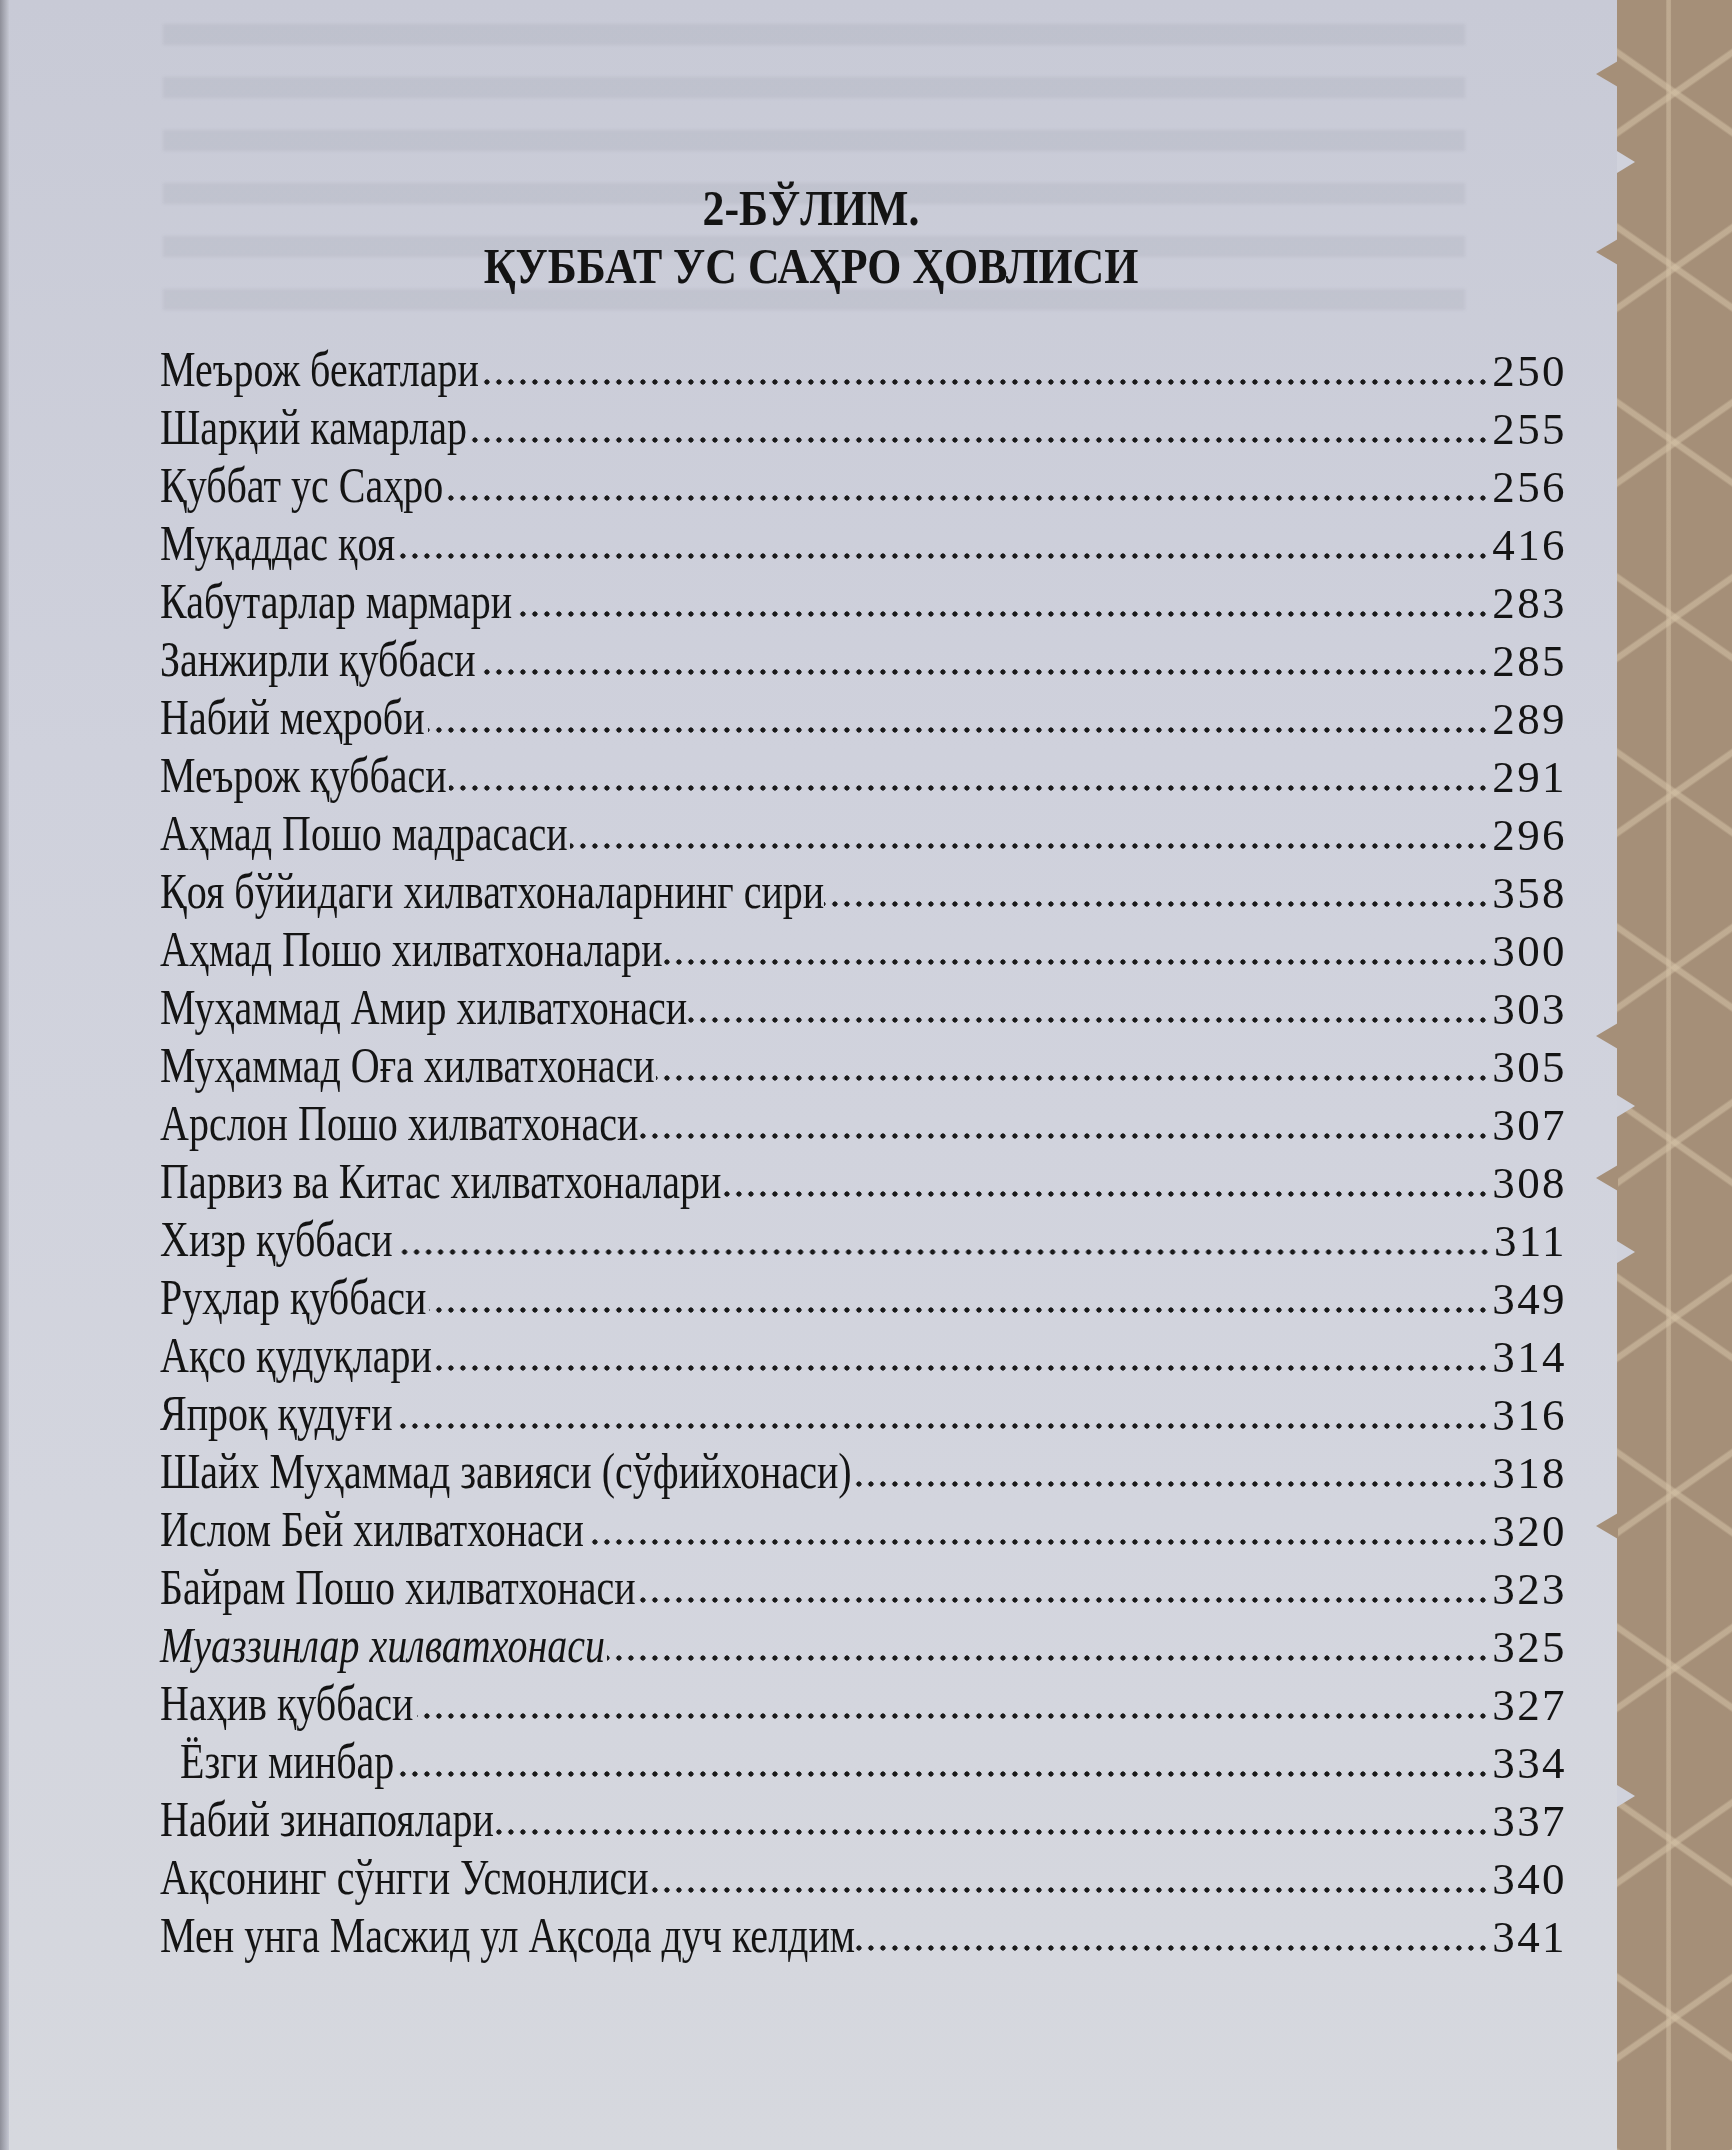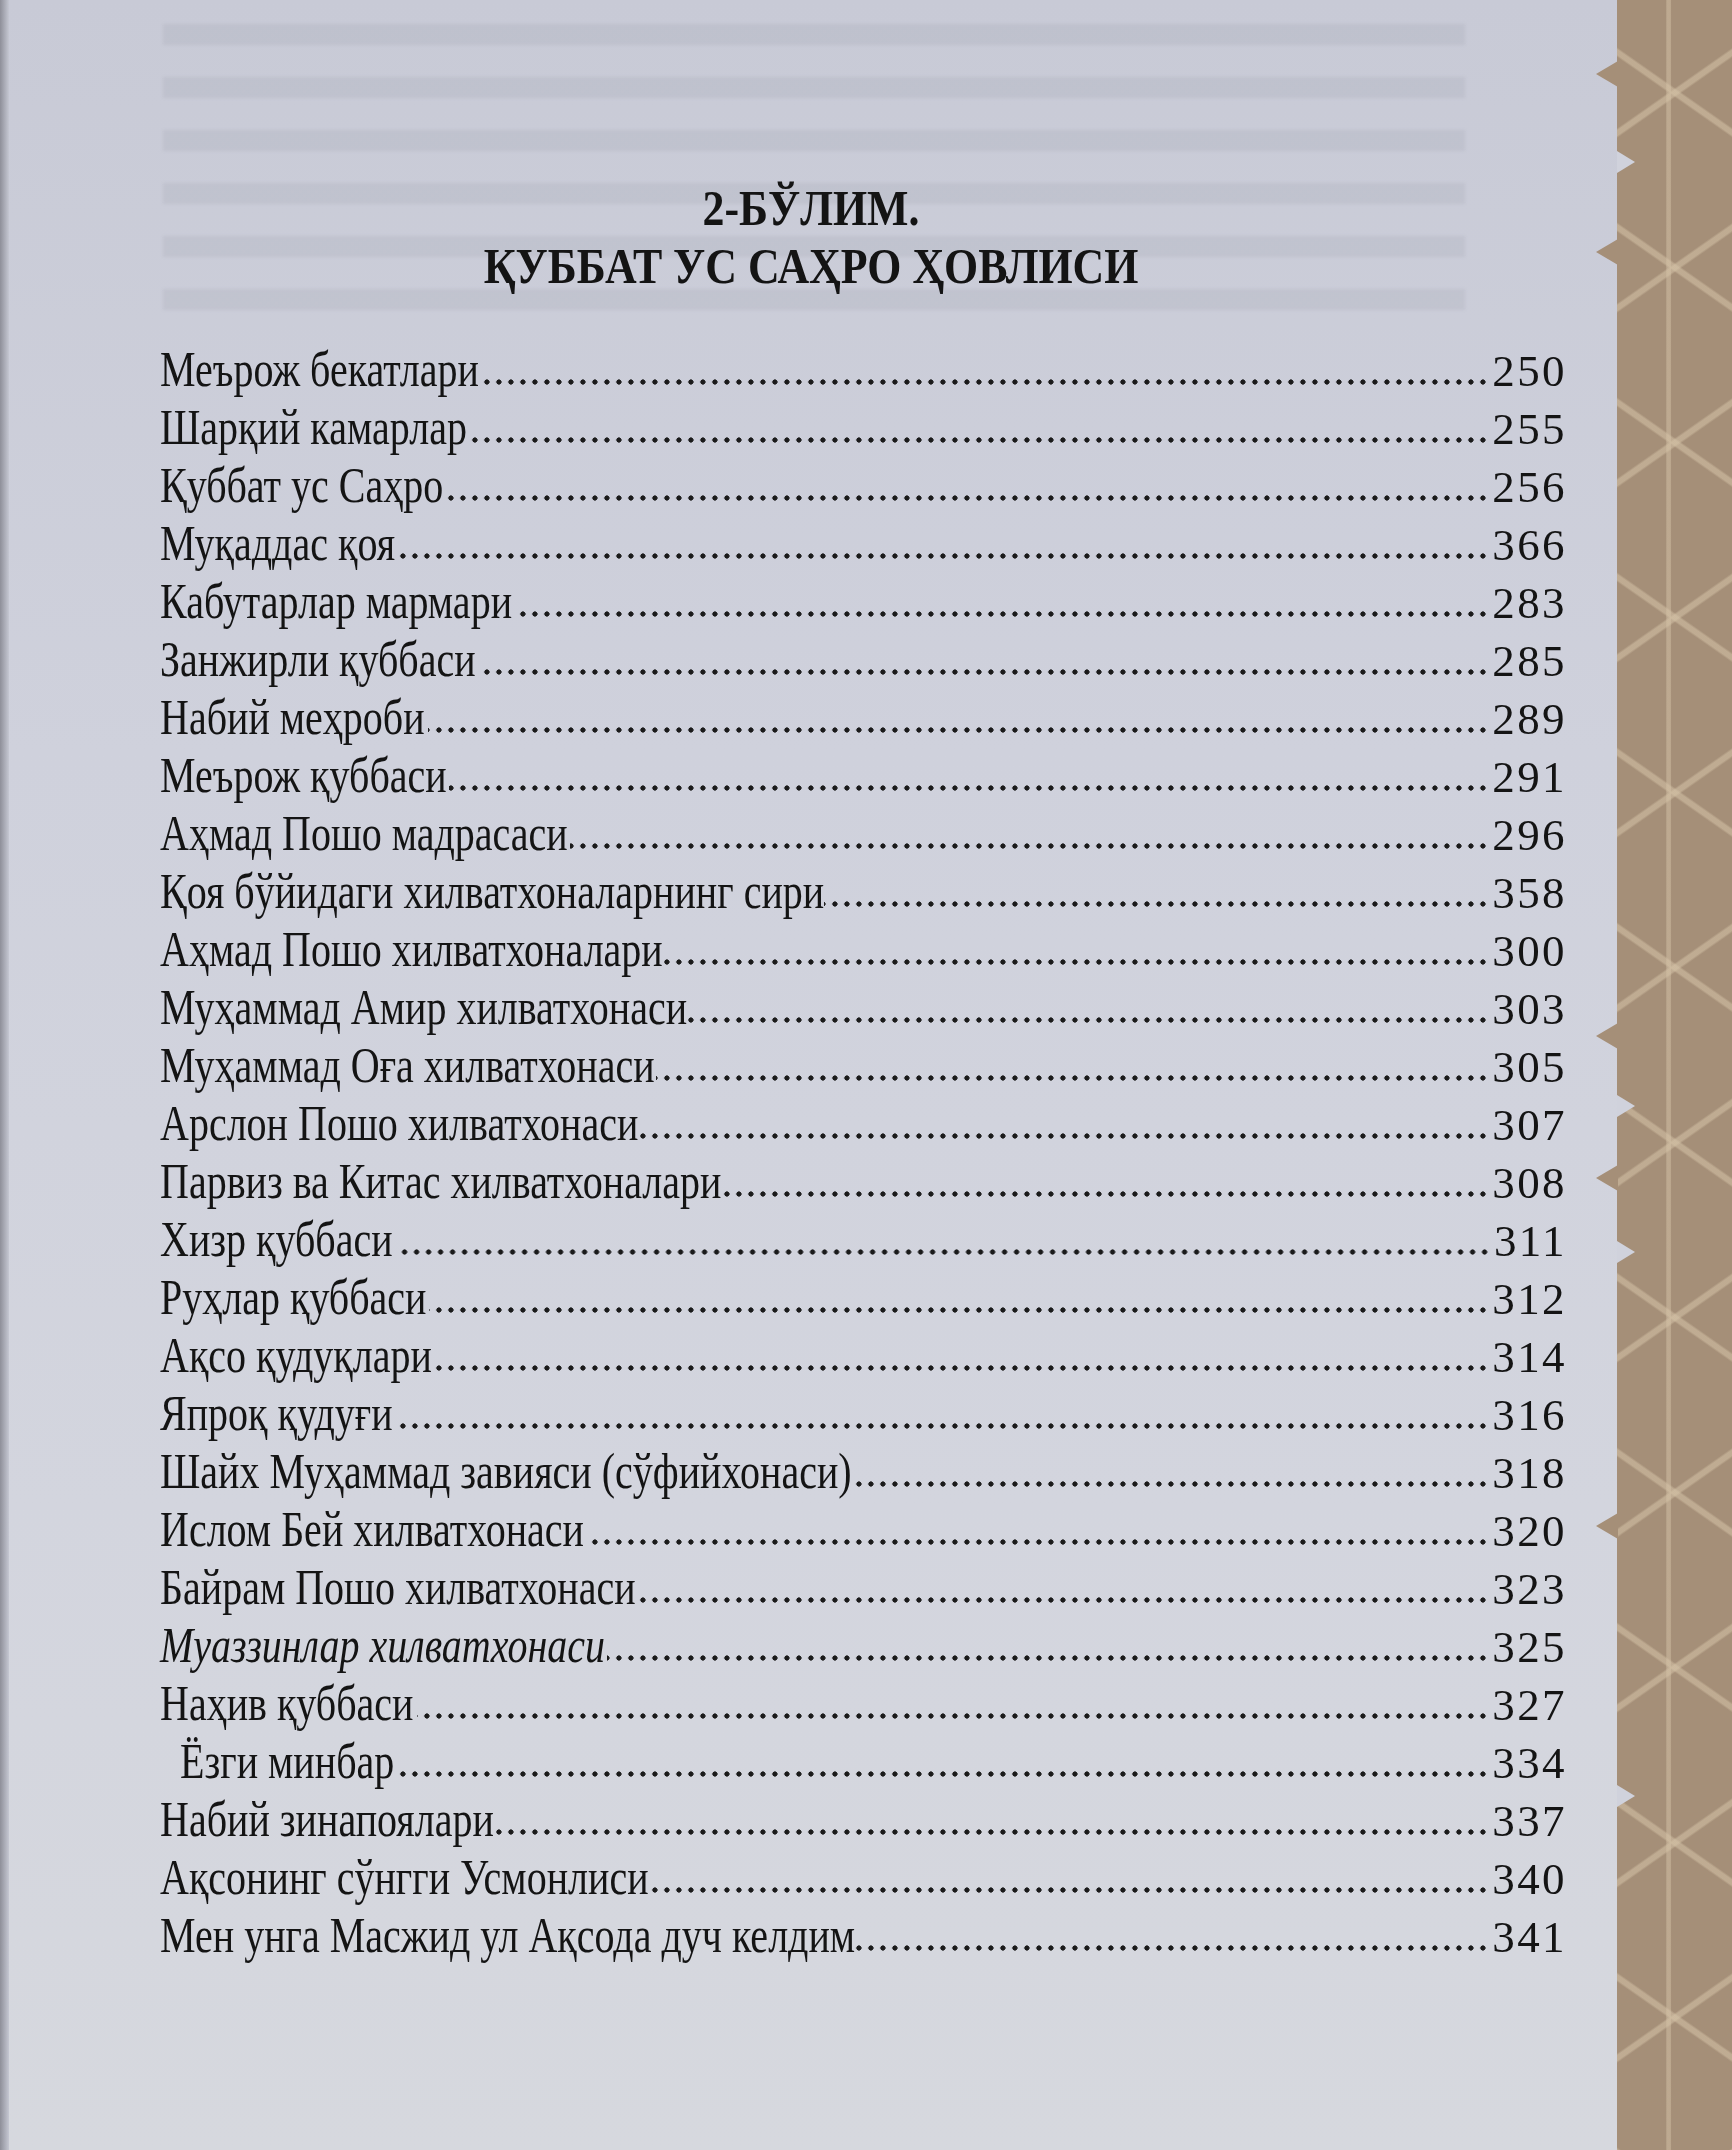--- a/index.html
+++ b/index.html
@@ -147,21 +147,21 @@
         <span class="num">255</span>
       </div>
     <div class="row">
         <span class="title-wrap" style="width: 281px;"><span class="title">Қуббат ус Саҳро</span></span>
         <span class="leader"></span>
         <span class="num">256</span>
       </div>
     <div class="row">
         <span class="title-wrap" style="width: 233px;"><span class="title">Муқаддас қоя</span></span>
         <span class="leader"></span>
-        <span class="num">366</span>
+        <span class="num">416</span>
       </div>
     <div class="row">
         <span class="title-wrap" style="width: 349px;"><span class="title">Кабутарлар мармари</span></span>
         <span class="leader"></span>
         <span class="num">283</span>
       </div>
     <div class="row">
         <span class="title-wrap" style="width: 313px;"><span class="title">Занжирли қуббаси</span></span>
         <span class="leader"></span>
         <span class="num">285</span>
@@ -212,21 +212,21 @@
         <span class="num">308</span>
       </div>
     <div class="row">
         <span class="title-wrap" style="width: 231px;"><span class="title">Хизр қуббаси</span></span>
         <span class="leader"></span>
         <span class="num">311</span>
       </div>
     <div class="row">
         <span class="title-wrap" style="width: 264px;"><span class="title">Руҳлар қуббаси</span></span>
         <span class="leader"></span>
-        <span class="num">312</span>
+        <span class="num">349</span>
       </div>
     <div class="row">
         <span class="title-wrap" style="width: 270px;"><span class="title">Ақсо қудуқлари</span></span>
         <span class="leader"></span>
         <span class="num">314</span>
       </div>
     <div class="row">
         <span class="title-wrap" style="width: 231px;"><span class="title">Япроқ қудуғи</span></span>
         <span class="leader"></span>
         <span class="num">316</span>

